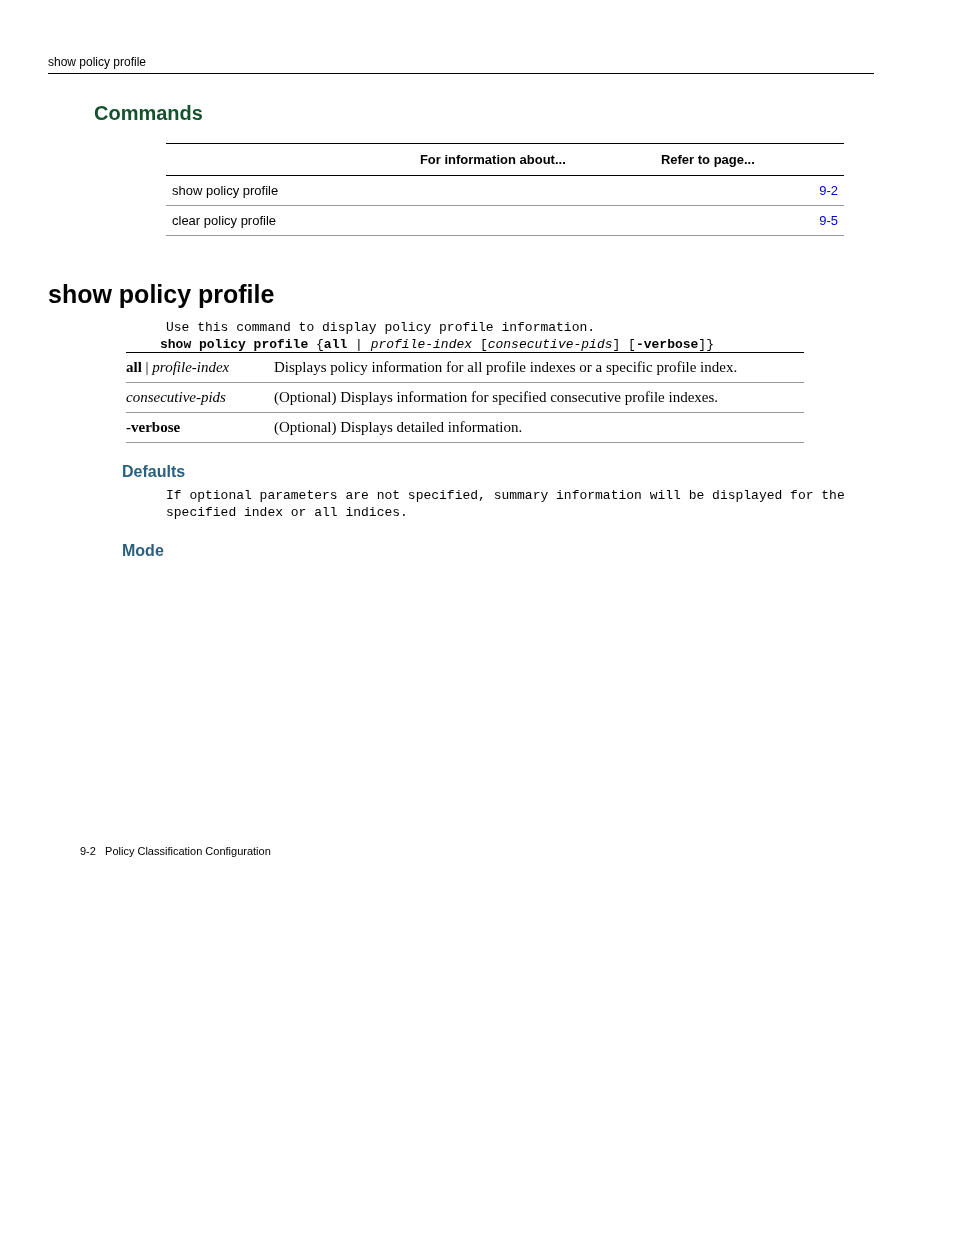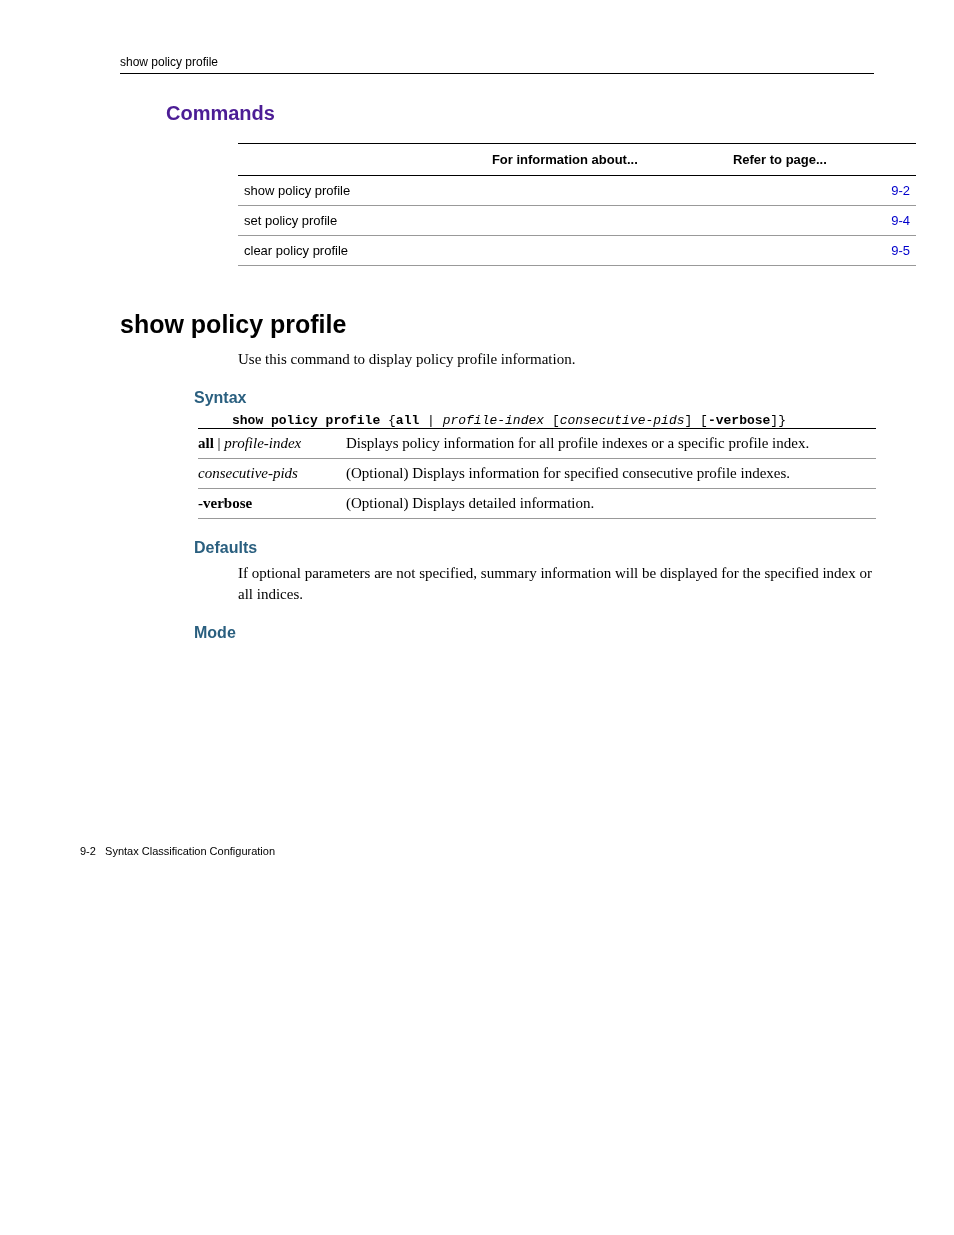--- a/index.html
+++ b/index.html
@@ -7,35 +7,35 @@
     padding: 0;
     font-family: Georgia, 'Times New Roman', serif;
     font-size: 15px;
     color: #000;
     background: #fff;
   }
   .page {
     width: 954px;
     height: 909px;
     box-sizing: border-box;
-    padding: 55px 80px 40px 120px;
+    padding: 55px 80px 40px 48px;
     position: relative;
   }
   .header-line {
     font-family: Arial, Helvetica, sans-serif;
     font-size: 12px;
     border-bottom: 1px solid #000;
     padding-bottom: 4px;
     margin-bottom: 28px;
   }
   .h-commands {
     font-family: Arial, Helvetica, sans-serif;
     font-weight: bold;
     font-size: 20px;
-    color: #4c1d95;
+    color: #14532d;
     margin: 0 0 18px 46px;
   }
   .cmd-table {
     margin-left: 118px;
     width: 678px;
     border-collapse: collapse;
     font-family: Arial, Helvetica, sans-serif;
     font-size: 13px;
   }
   .cmd-table th {
@@ -61,22 +61,23 @@
   }
   .h-section {
     font-family: Arial, Helvetica, sans-serif;
     font-weight: bold;
     font-size: 25px;
     color: #000;
     margin: 44px 0 10px 0;
   }
   .body-text {
     margin-left: 118px;
-    font-size: 15px;
+    font-size: 13px;
     line-height: 1.35;
+    font-family: Liberation Mono, monospace;
   }
   .h-sub {
     font-family: Arial, Helvetica, sans-serif;
     font-weight: bold;
     font-size: 16px;
     color: #2a5f7f;
     margin: 20px 0 6px 74px;
   }
   .syntax-line {
     margin-left: 112px;
@@ -129,34 +130,29 @@
         <th>For information about...</th>
         <th class="right">Refer to page...</th>
       </tr>
     </thead>
     <tbody>
       <tr>
         <td>show policy profile</td>
         <td class="right"><a href="#">9-2</a></td>
       </tr>
       <tr>
-        <td>set policy profile</td>
-        <td class="right"><a href="#">9-4</a></td>
-      </tr>
-      <tr>
         <td>clear policy profile</td>
         <td class="right"><a href="#">9-5</a></td>
       </tr>
     </tbody>
   </table>
 
   <div class="h-section">show policy profile</div>
   <div class="body-text">Use this command to display policy profile information.</div>
 
-  <div class="h-sub">Syntax</div>
   <div class="syntax-line">
     <span class="b">show policy profile</span><span> {</span><span class="b">all</span><span> | </span><span class="i">profile-index</span><span> [</span><span class="i">consecutive-pids</span><span>] [</span><span class="b">-verbose</span><span>]}</span>
   </div>
 
   <table class="param-table">
     <tbody>
         <tr>
       <td class="name">
         <span class="bold">all</span><span> | </span><span class="ital">profile-index</span>
       </td>
@@ -176,16 +172,16 @@
     </tr>
   </tbody>
     </table>
 
   <div class="h-sub">Defaults</div>
   <div class="body-text">If optional parameters are not specified, summary information will be displayed for the specified index or all indices.</div>
 
   <div class="h-sub">Mode</div>
 
   <div class="footer">
-    <span>9-2</span>&nbsp;&nbsp;&nbsp;<span>Syntax Classification Configuration</span>
+    <span>9-2</span>&nbsp;&nbsp;&nbsp;<span>Policy Classification Configuration</span>
   </div>
 
 </div>
 
 </body></html>

